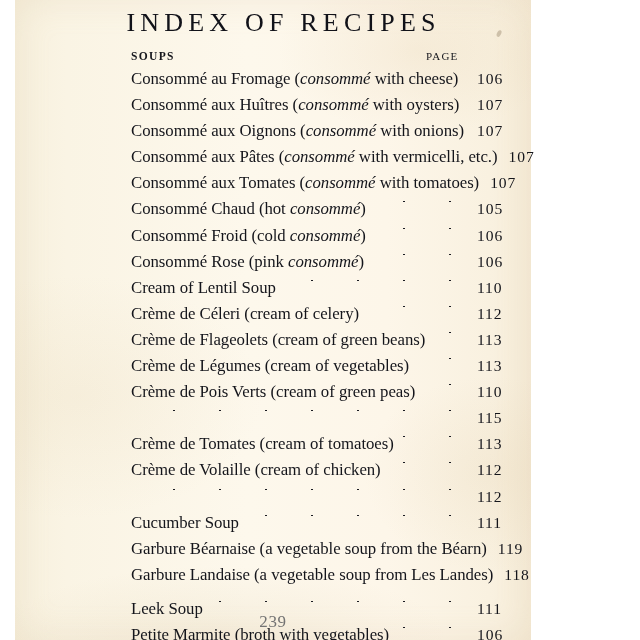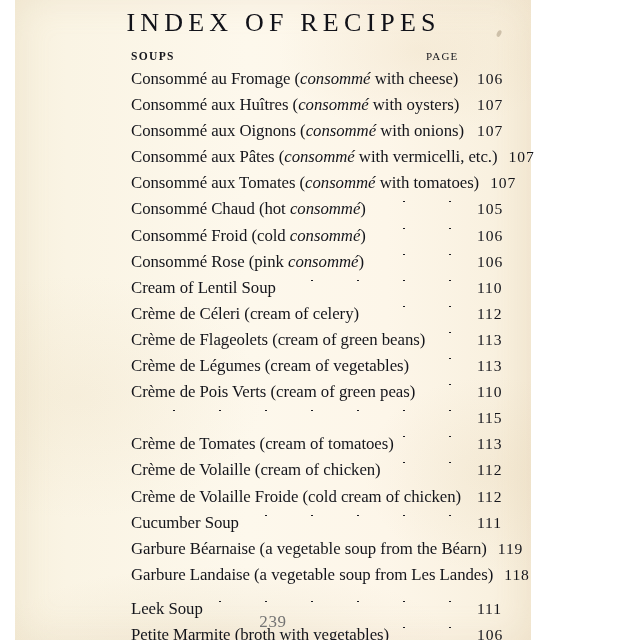--- a/index.html
+++ b/index.html
@@ -284,21 +284,20 @@
           <span class="entry-title">Crème de Tomates (cream of tomatoes)</span>
           <span class="leader"></span>
           <span class="entry-page">113</span>
         </div>
         <div class="entry">
           <span class="entry-title">Crème de Volaille (cream of chicken)</span>
           <span class="leader"></span>
           <span class="entry-page">112</span>
         </div>
         <div class="entry">
-          <span class="entry-title">Crème de Volaille Froide (cold cream of chicken)</span>
           <span class="leader"></span>
           <span class="entry-page">112</span>
         </div>
         <div class="entry">
           <span class="entry-title">Cucumber Soup</span>
           <span class="leader"></span>
           <span class="entry-page">111</span>
         </div>
         <div class="entry no-leader">
           <span class="entry-title">Garbure Béarnaise (a vegetable soup from the Béarn)</span>

